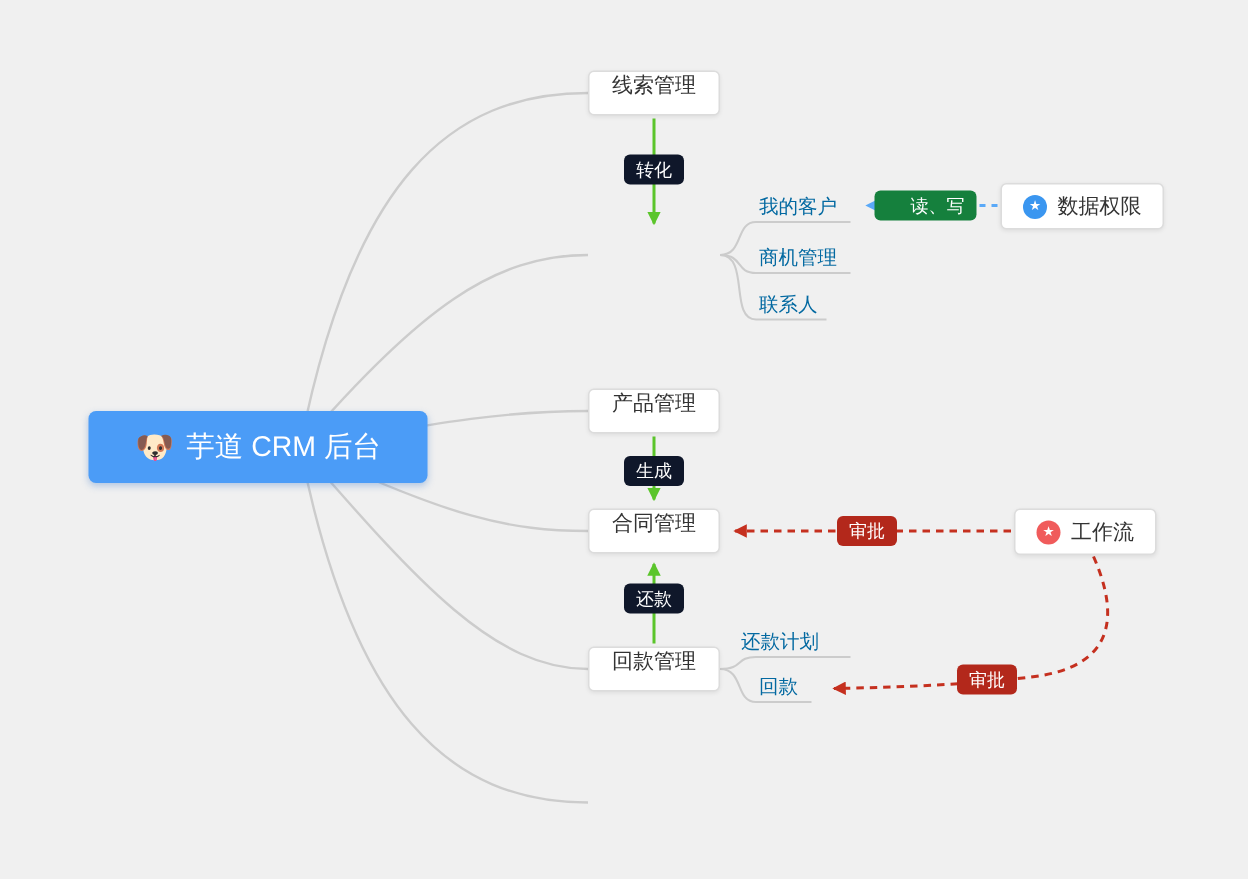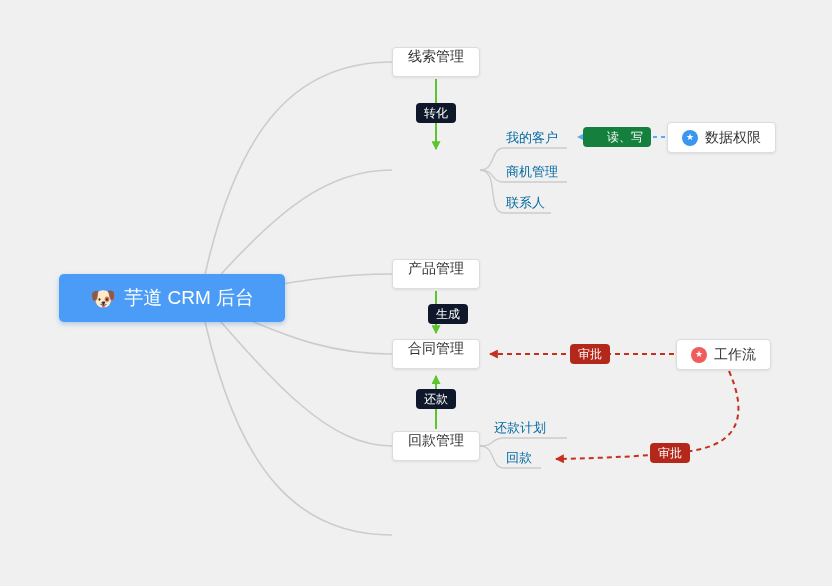--- a/index.html
+++ b/index.html
@@ -74,21 +74,21 @@
     transform:translate(-50%,-50%);
     color:#fff;font-size:12px;
     padding:4px 8px;
     border-radius:4px;
     line-height:1;
     white-space:nowrap;
     cursor:pointer;
   }
   .badge.green{background:#0f172a;}
   .badge.lightblue{background:#15803d;padding-left:24px;}
-  .badge.darkred{background:#b3281b;margin-left:12px;}
+  .badge.darkred{background:#b3281b;}
 </style>
 </head>
 <body>
 
 <div class="canvas">
 
   <svg class="connector-layer" width="832" height="586" viewBox="0 0 832 586" xmlns="http://www.w3.org/2000/svg">
     <defs>
       <marker id="arrGreen" markerWidth="9" markerHeight="9" refX="7" refY="4" orient="auto" markerUnits="userSpaceOnUse" viewBox="0 0 8 8">
         <path d="M0,0 L8,4 L0,8 z" fill="#5bc52b"></path>
@@ -157,19 +157,19 @@
   <div class="side-node" style="left:667px;top:122px">
     <span class="circle-icon blue">★</span>
     <span>数据权限</span>
   </div>
   <div class="side-node" style="left:676px;top:339px">
     <span class="circle-icon red">★</span>
     <span>工作流</span>
   </div>
 
   <div class="badge green" style="left:436px;top:113px">转化</div>
-  <div class="badge green" style="left:448px;top:314px">生成</div>
+  <div class="badge green" style="left:436px;top:314px">生成</div>
   <div class="badge green" style="left:436px;top:399px">还款</div>
   <div class="badge lightblue" style="left:617px;top:137px">读、写</div>
   <div class="badge darkred" style="left:578px;top:354px">审批</div>
   <div class="badge darkred" style="left:658px;top:453px">审批</div>
 
 </div>
 
 </body></html>

